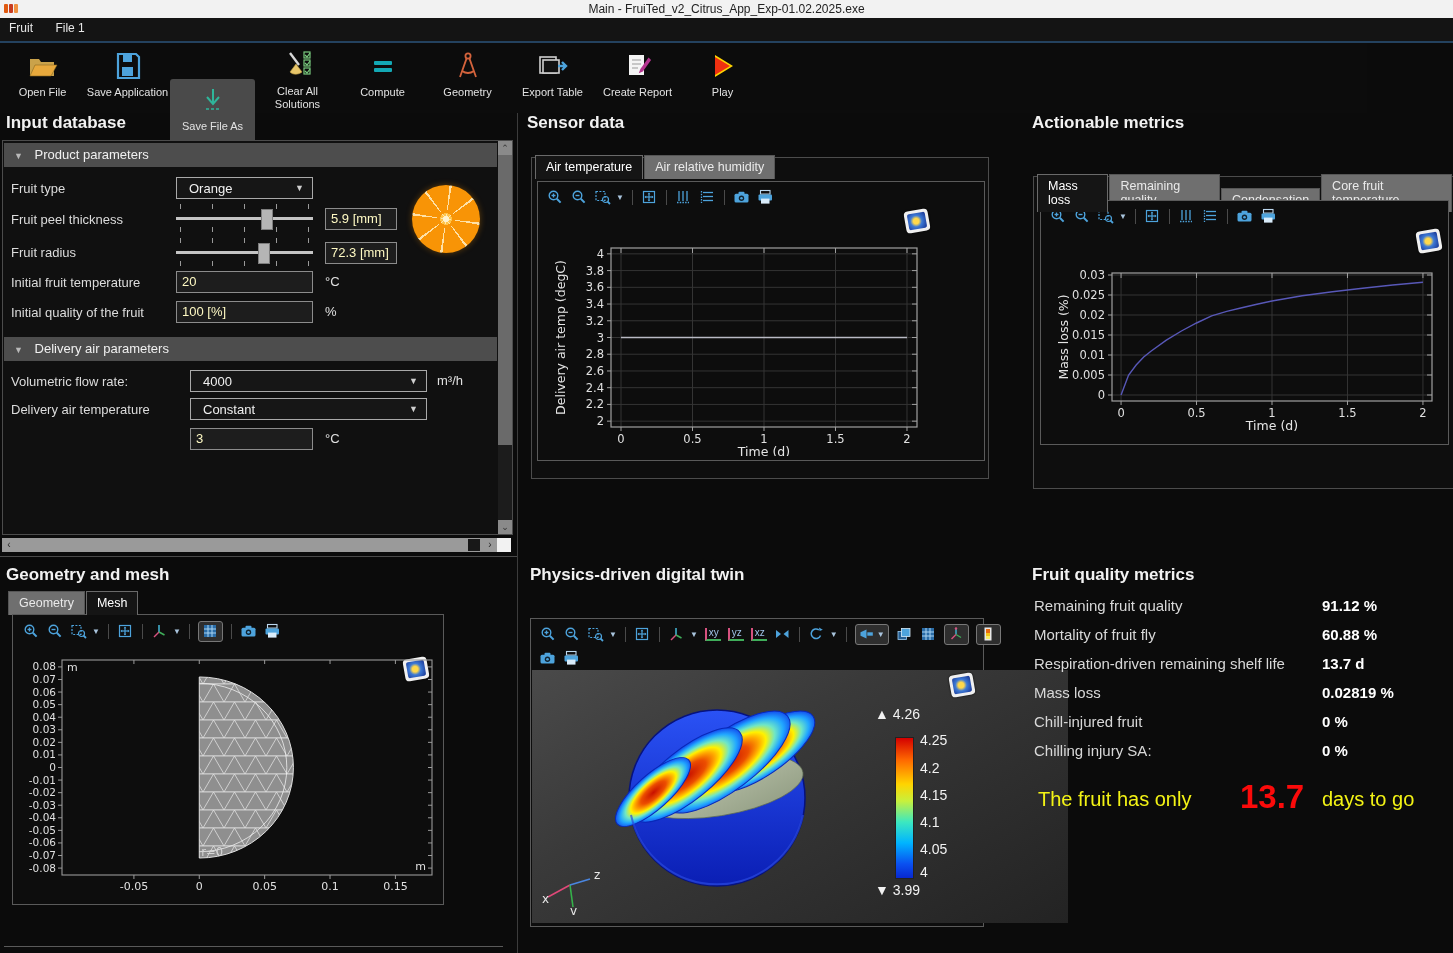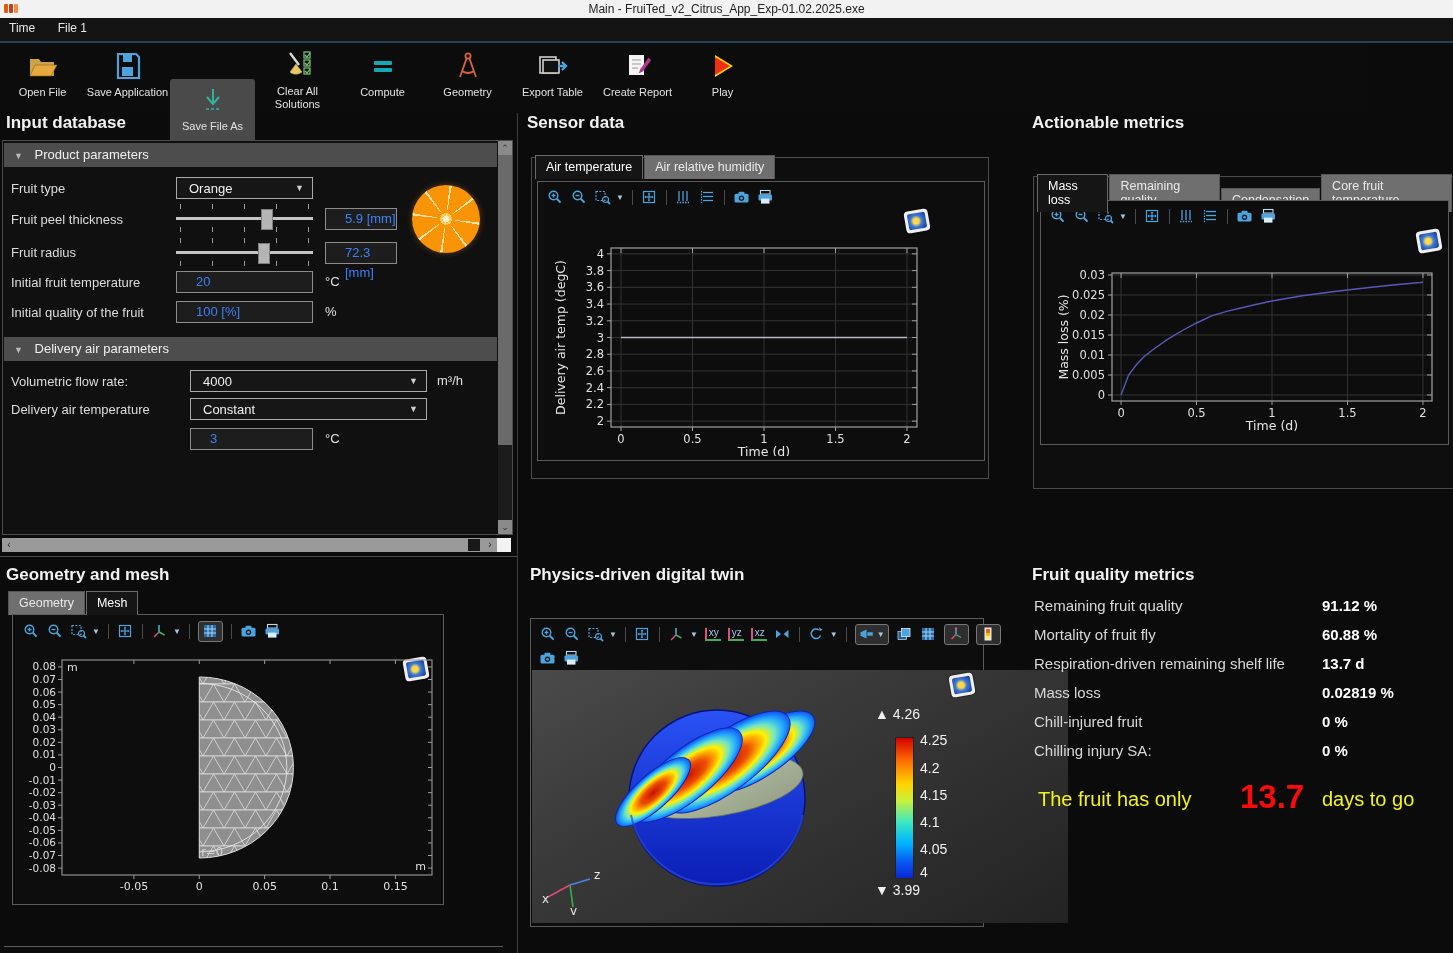--- a/index.html
+++ b/index.html
@@ -39,21 +39,21 @@
   .comlogo i{position:absolute;left:3px;top:3px;right:3px;bottom:3px;border-radius:2px;
              background:radial-gradient(circle at 45% 50%, #ffd84a 0 22%, #3d7ad6 45%, #16308e 100%);}
   
   .secbar{position:absolute;height:24px;background:#4d4d4d;color:#f0f0f0;font-size:13px;line-height:24px;}
   .secbar .tri{display:inline-block;margin:0 8px 0 10px;color:#b9b9b9;font-size:9px;}
   .flabel{position:absolute;font-size:13px;color:#dcdcdc;line-height:22px;}
   .combo{position:absolute;height:22px;background:#161616;border:1px solid #a9a9a9;font-size:13px;
          color:#f0f0f0;line-height:21px;padding-left:12px;box-sizing:border-box;}
   .combo .cv{position:absolute;right:8px;top:0;font-size:9px;color:#cfcfcf;}
   .vbox{position:absolute;height:22px;background:#1d1d1d;border:1px solid #8c8c8c;font-size:13px;
-        color:#3b82f6;line-height:20px;padding-left:19px;box-sizing:border-box;}
+        color:#fef9c3;line-height:20px;padding-left:5px;box-sizing:border-box;}
   .unit{position:absolute;font-size:13px;color:#e0e0e0;line-height:22px;}
   .slider{position:absolute;height:34px;}
   .sl-track{position:absolute;left:0;right:0;top:16px;height:3px;background:#c4c4c4;}
   .sl-ticks{position:absolute;left:4px;right:4px;display:flex;justify-content:space-between;}
   .sl-ticks i{width:1px;height:5px;background:#9a9a9a;}
   .sl-handle{position:absolute;top:8px;width:10px;height:19px;background:#b5b5b5;border:1px solid #7d7d7d;}
   .vscroll{position:absolute;width:14px;background:#1c1c1c;}
   .vscroll .arr{position:absolute;left:0;width:14px;height:14px;background:#8a8a8a;color:#333;
                 font-size:9px;text-align:center;line-height:14px;}
   .vscroll .thumb{position:absolute;left:0;width:14px;background:#6a6a6a;}
@@ -93,21 +93,21 @@
   <div class="titlebar">
     <span class="applogo">
       <i style="background:#e05a10"></i>
         <i style="background:#c83c20"></i>
         <i style="background:#f09040"></i>
     </span>
     <span>Main - FruiTed_v2_Citrus_App_Exp-01.02.2025.exe</span>
   </div>
 
   <div class="menubar">
-    <span class="menu-item">Time</span>
+    <span class="menu-item">Fruit</span>
     <span class="menu-item">File 1</span>
   </div>
 
   <div class="toolbar">
     <div class="tbtn">
       <div class="ticon">
         <svg width="32" height="30" viewBox="0 0 32 30">
             <path d="M3 8 h9 l2 3 h13 v14 h-24 z" fill="#caa24a"></path>
             <path d="M3 25 l5 -11 h22 l-6 11 z" fill="#e8a93c" stroke="#8a6a20" stroke-width="0.6"></path>
           </svg>

